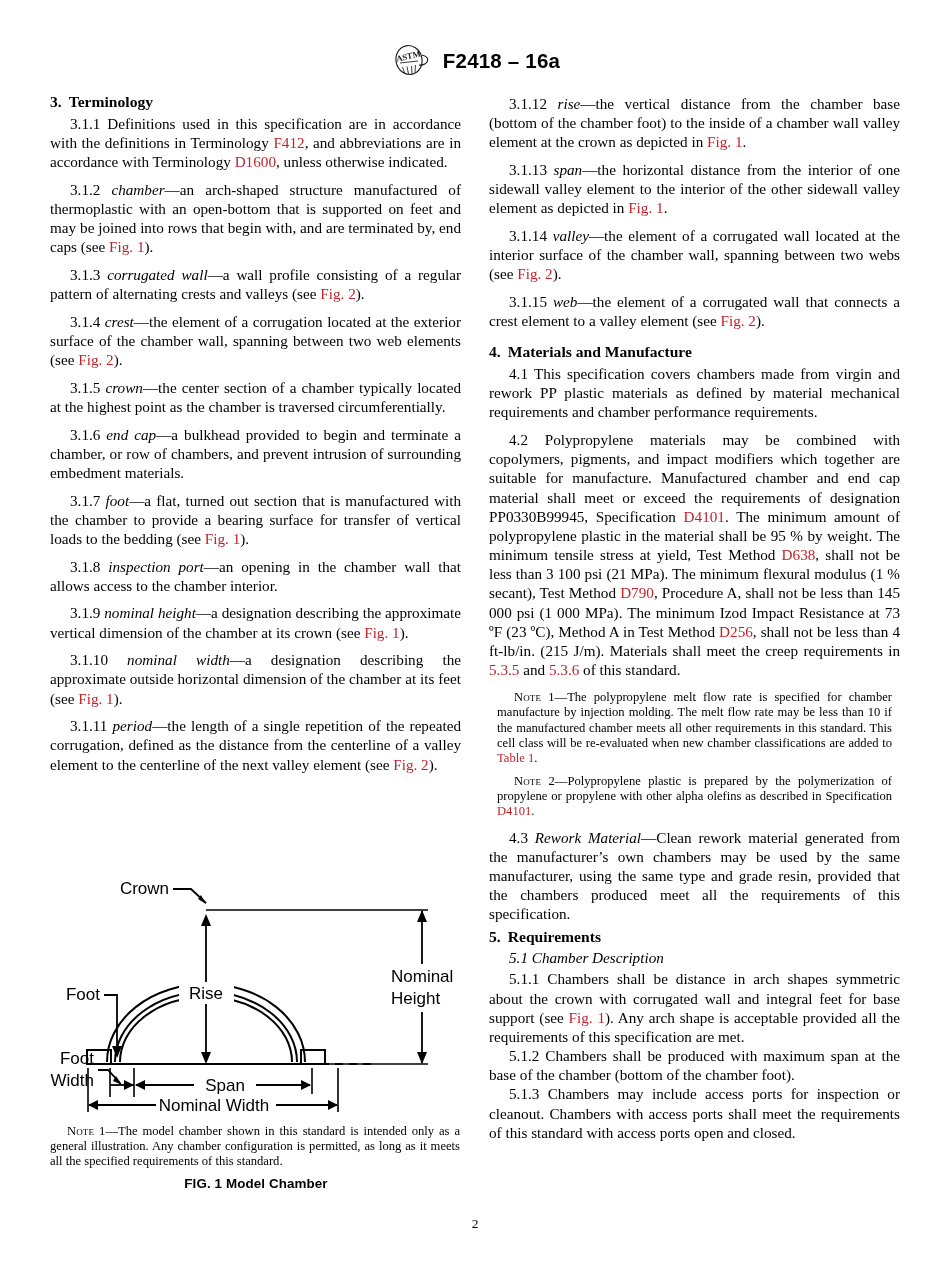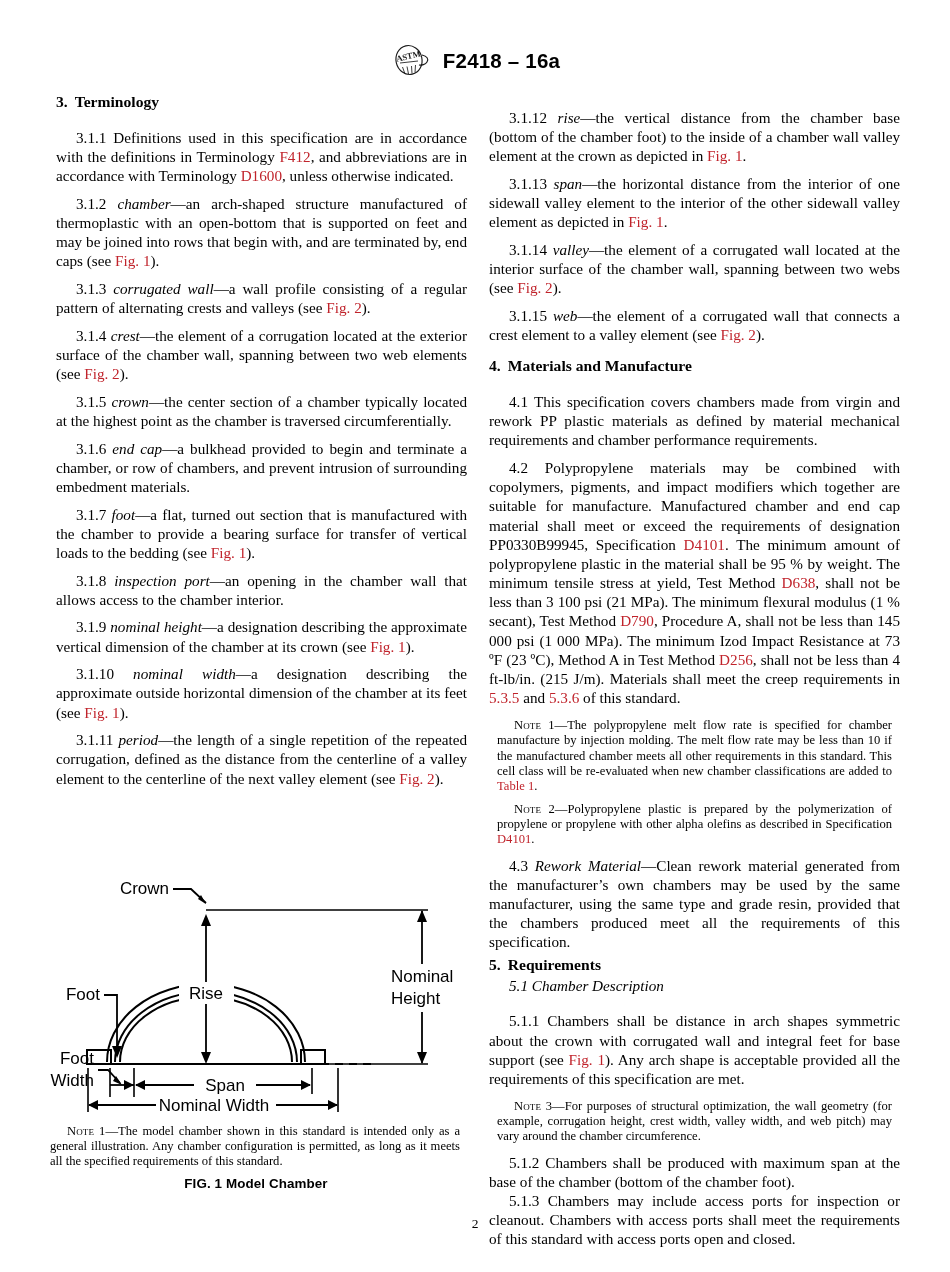--- a/index.html
+++ b/index.html
@@ -52,42 +52,42 @@
   .col {
     position: absolute;
     top: 92px;
     width: 411px;
     font-size: 15.2px;
     line-height: 1.262;
     text-align: justify;
     text-justify: inter-word;
     hyphens: manual;
   }
-  .col-left  { left: 56px; font-family: Liberation Serif, serif; }
+  .col-left  { left: 50px; font-family: Liberation Serif, serif; }
   .col-right { left: 489px; }
 
   h2.sec-head {
     font-size: 15.6px;
     font-weight: bold;
     margin: 0 0 2px 0;
     padding: 0;
     text-align: left;
     line-height: 1.26;
   }
   h2.sec-head .num { margin-right: 7px; }
 
   p.para {
     margin: 0;
     padding: 0;
     text-indent: 20px;
     text-align: justify;
   }
   p.para.gap { margin-top: 8.5px; }
   p.para.gap-sm { }
-  p.para.nogap { margin-top: 16px; }
+  p.para.nogap { margin-top: 2px; }
 
   p.subhead {
     margin: 0;
     padding: 0;
     text-indent: 20px;
     text-align: left;
   }
 
   .term { font-style: italic; }
   .lnk  { color: #C0232B; }
@@ -233,21 +233,20 @@
     <h2 class="sec-head" style="margin-top:3px;">
       <span class="num">5.</span><span>Requirements</span>
     </h2>
 
     <p class="subhead">
       <span class="term">5.1  Chamber Description</span>
     </p>
 
     <p class="para nogap"><span>5.1.1  Chambers shall be distance in arch shapes symmetric about the crown with corrugated wall and integral feet for base support (see </span><span class="lnk">Fig. 1</span><span>). Any arch shape is acceptable provided all the requirements of this specification are met.</span></p>
 
-    <p class="note first"><span class="note-lbl">Note 3</span><span>—For purposes of structural optimization, the wall geometry (for example, corrugation height, crest width, valley width, and web pitch) may vary around the chamber circumference.</span></p>
 
     <p class="para after-note">5.1.2  Chambers shall be produced with maximum span at the base of the chamber (bottom of the chamber foot).</p>
 
     <p class="para gap-sm">5.1.3  Chambers may include access ports for inspection or cleanout. Chambers with access ports shall meet the requirements of this standard with access ports open and closed.</p>
 
   </div>
 
   <div class="figure">
     <svg width="420" height="245" viewBox="0 0 420 245">
       <g fill="none" stroke="#000000" stroke-width="2" stroke-linecap="butt">

